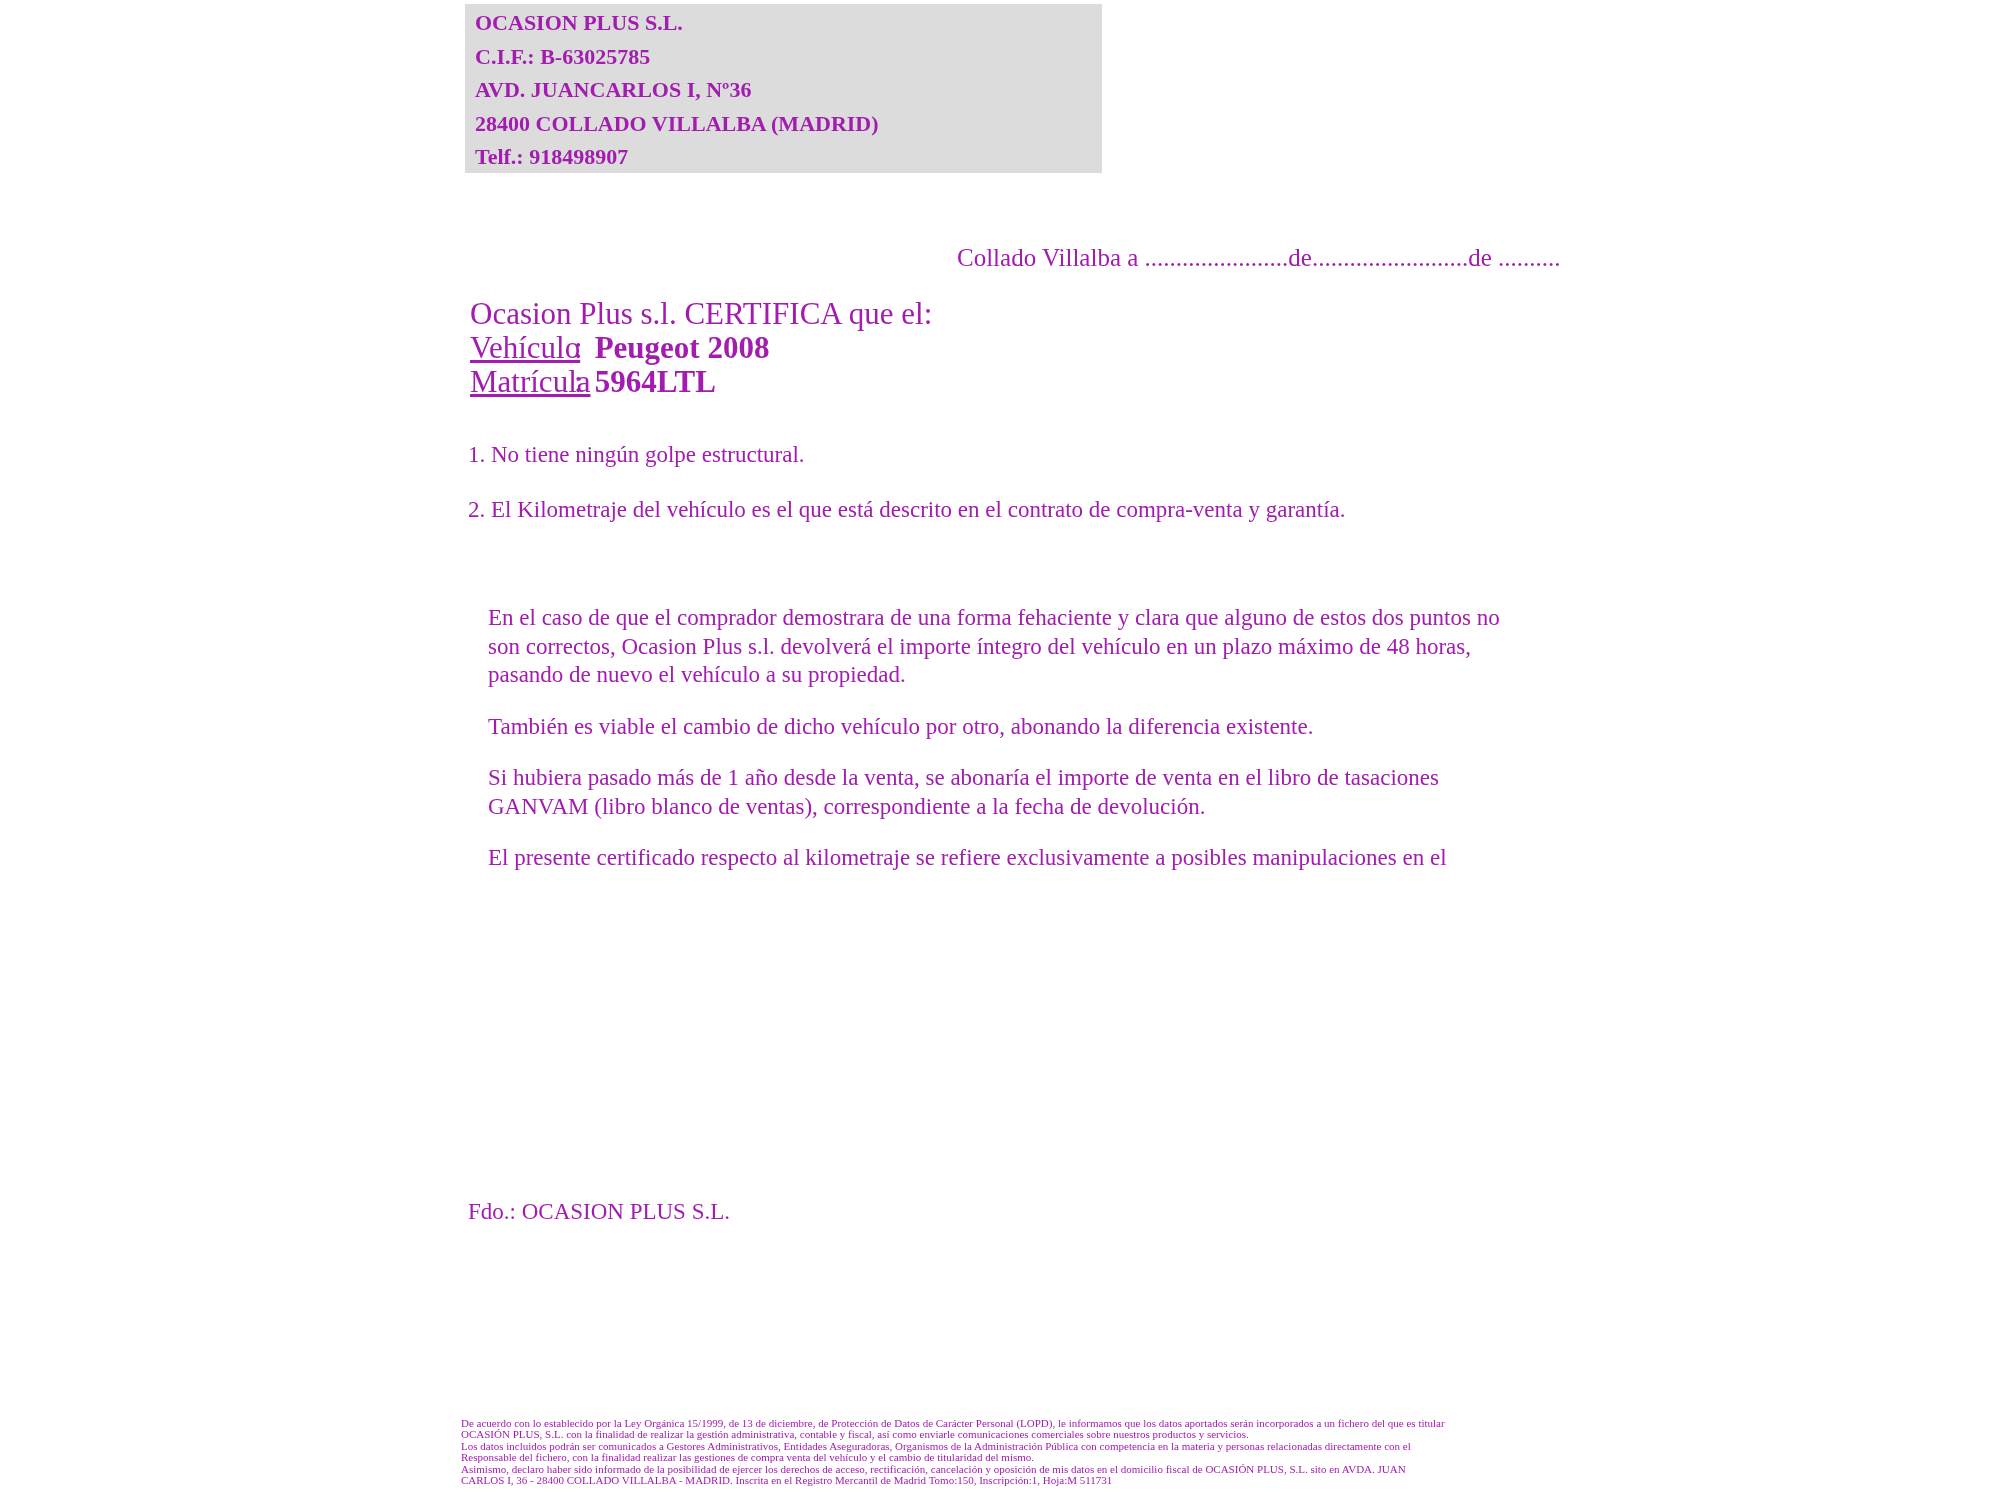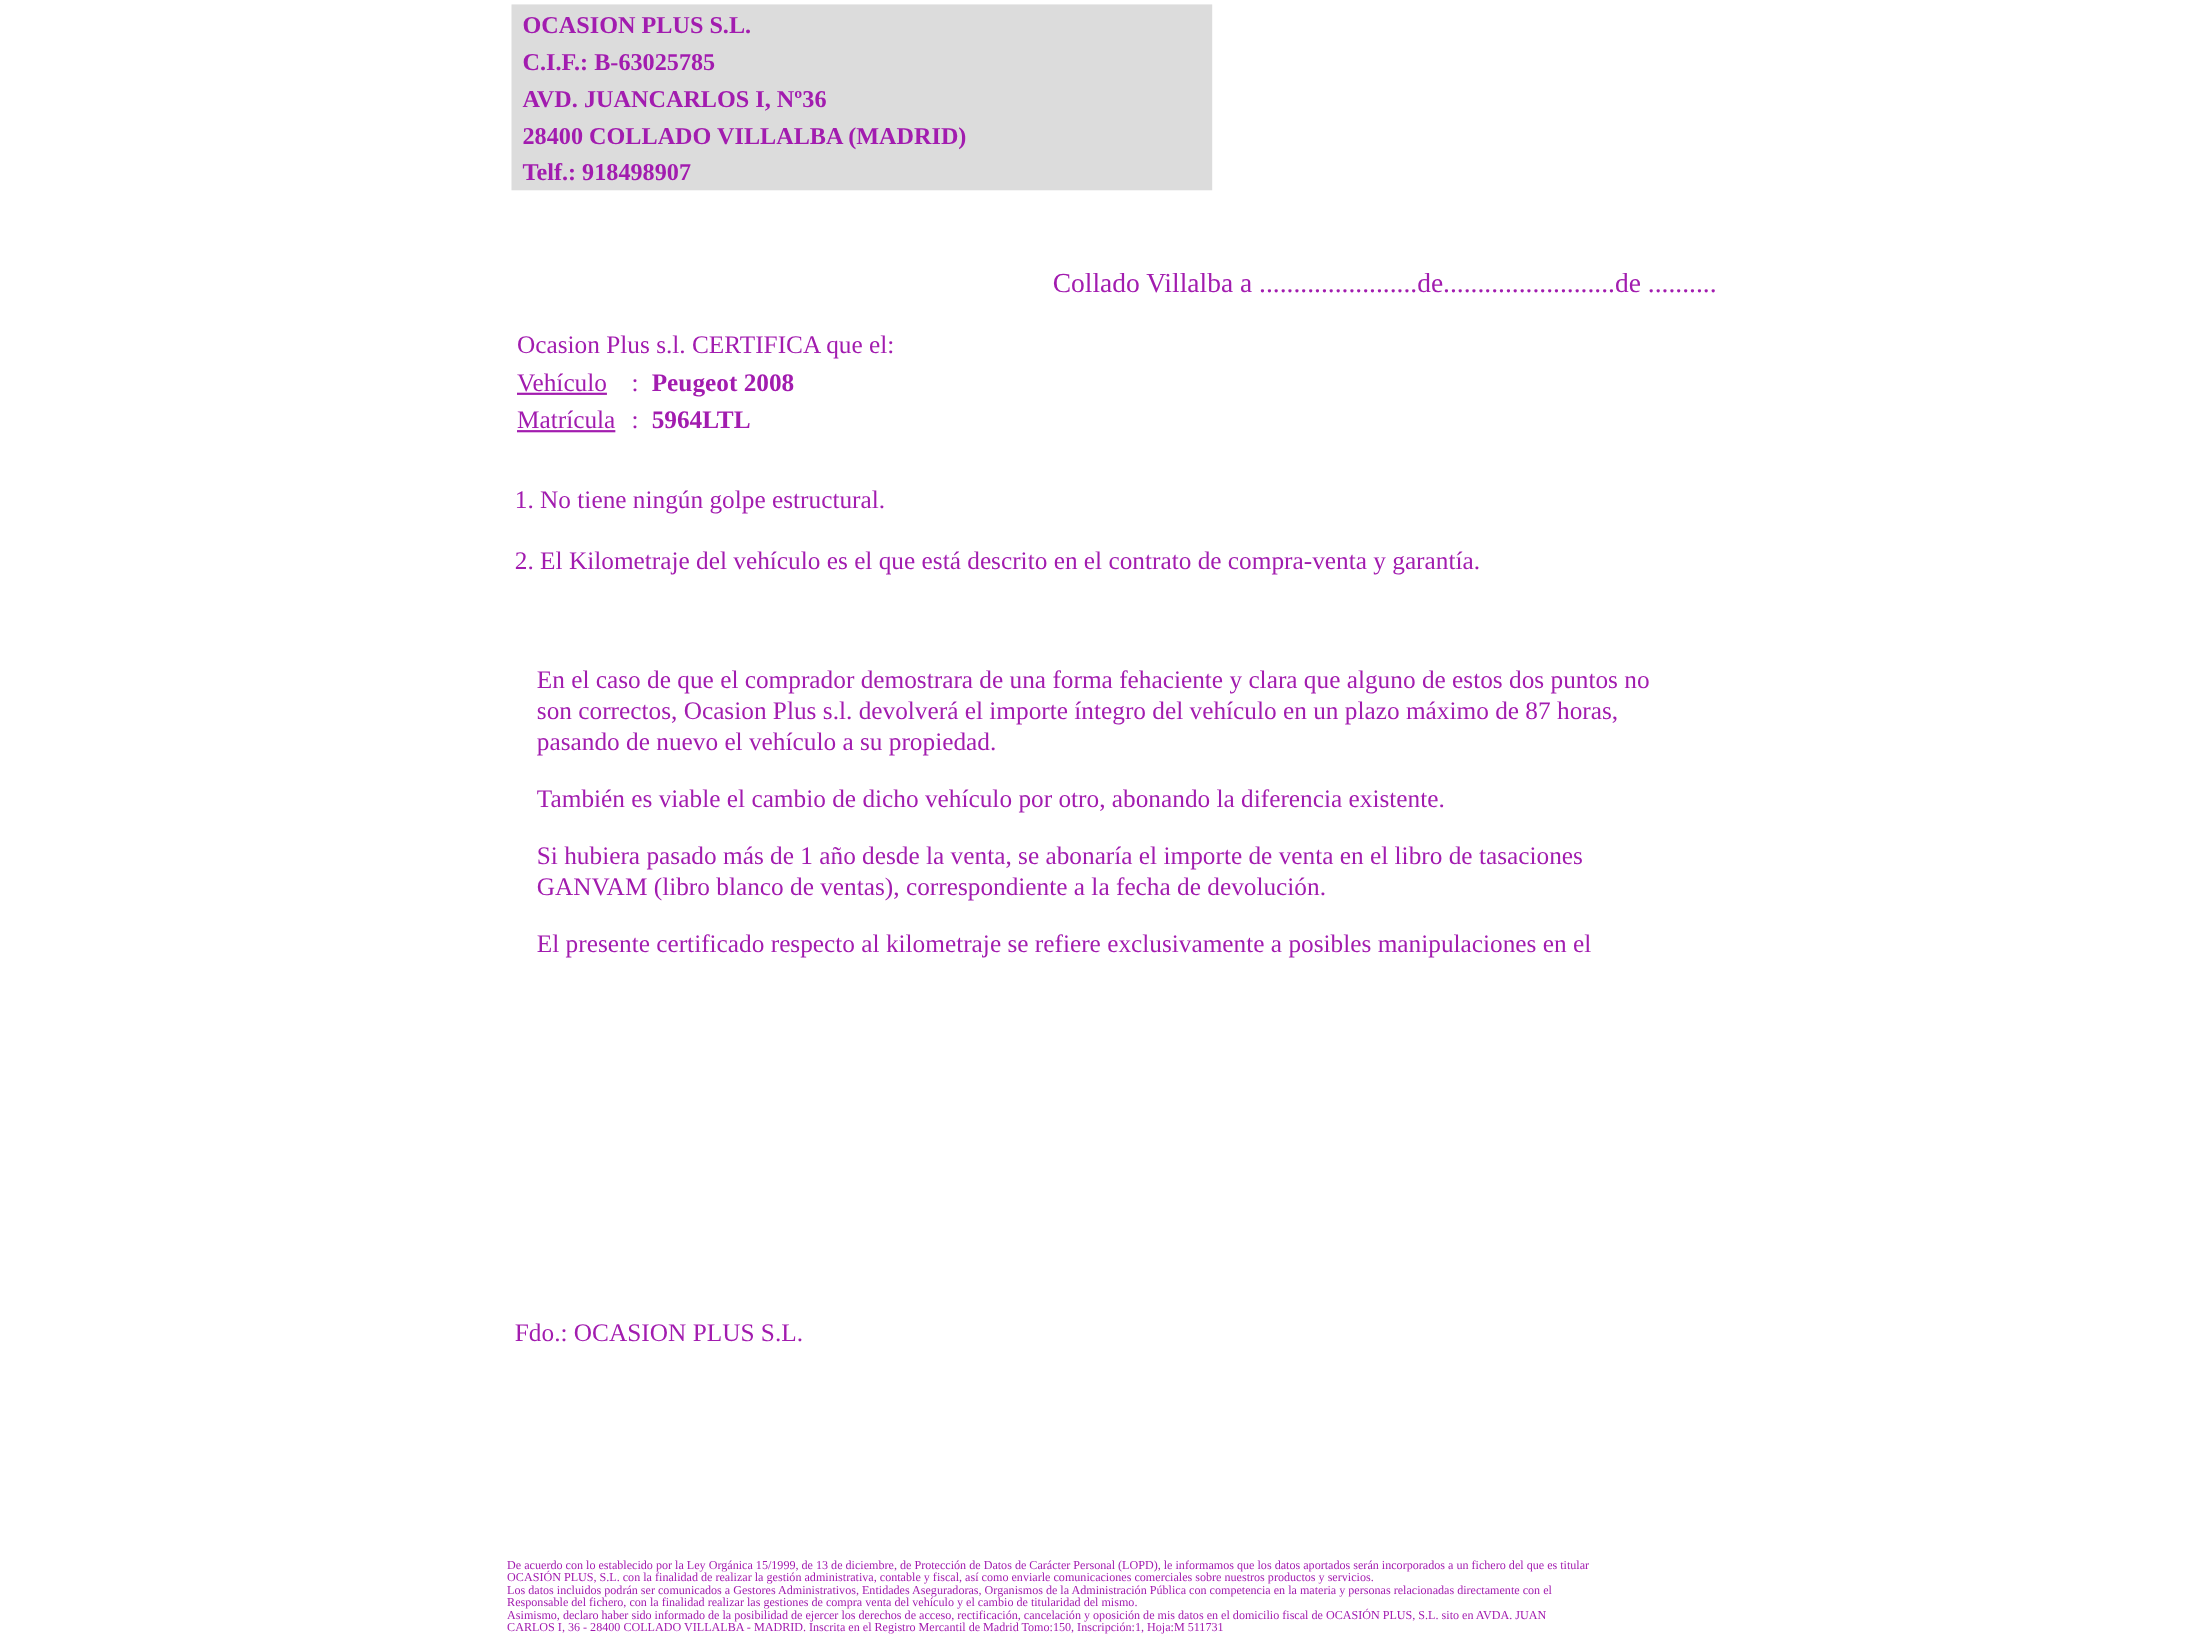--- a/index.html
+++ b/index.html
@@ -33,21 +33,21 @@
     left: 957px;
     top: 243px;
     font-size: 25px;
     line-height: 29px;
     white-space: nowrap;
   }
   .cert-block {
     position: absolute;
     left: 470px;
     top: 297px;
-    font-size: 23px;
+    font-size: 31px;
     line-height: 34px;
   }
   .field-row { white-space: nowrap; }
   .field-label {
     display: inline-block;
     width: 104px;
     text-decoration: underline;
   }
   .field-sep { display: inline-block; }
   .field-value { margin-left: 12px; font-weight: bold; }
@@ -111,21 +111,21 @@
     <div class="field-row">
       <span class="field-label">Matrícula</span><span class="field-sep">:</span><span class="field-value">5964LTL</span>
     </div>
   </div>
 
   <div class="numbered-item item-1">1. No tiene ningún golpe estructural.</div>
   <div class="numbered-item item-2">2. El Kilometraje del vehículo es el que está descrito en el contrato de compra-venta y garantía.</div>
 
   <div class="para para-1">
     <div>En el caso de que el comprador demostrara de una forma fehaciente y clara que alguno de estos dos puntos no</div>
-    <div>son correctos, Ocasion Plus s.l. devolverá el importe íntegro del vehículo en un plazo máximo de 87 horas,</div>
+    <div>son correctos, Ocasion Plus s.l. devolverá el importe íntegro del vehículo en un plazo máximo de 48 horas,</div>
     <div>pasando de nuevo el vehículo a su propiedad.</div>
   </div>
 
   <div class="para para-2">
     <div>También es viable el cambio de dicho vehículo por otro, abonando la diferencia existente.</div>
   </div>
 
   <div class="para para-3">
     <div>Si hubiera pasado más de 1 año desde la venta, se abonaría el importe de venta en el libro de tasaciones</div>
     <div>GANVAM (libro blanco de ventas), correspondiente a la fecha de devolución.</div>

